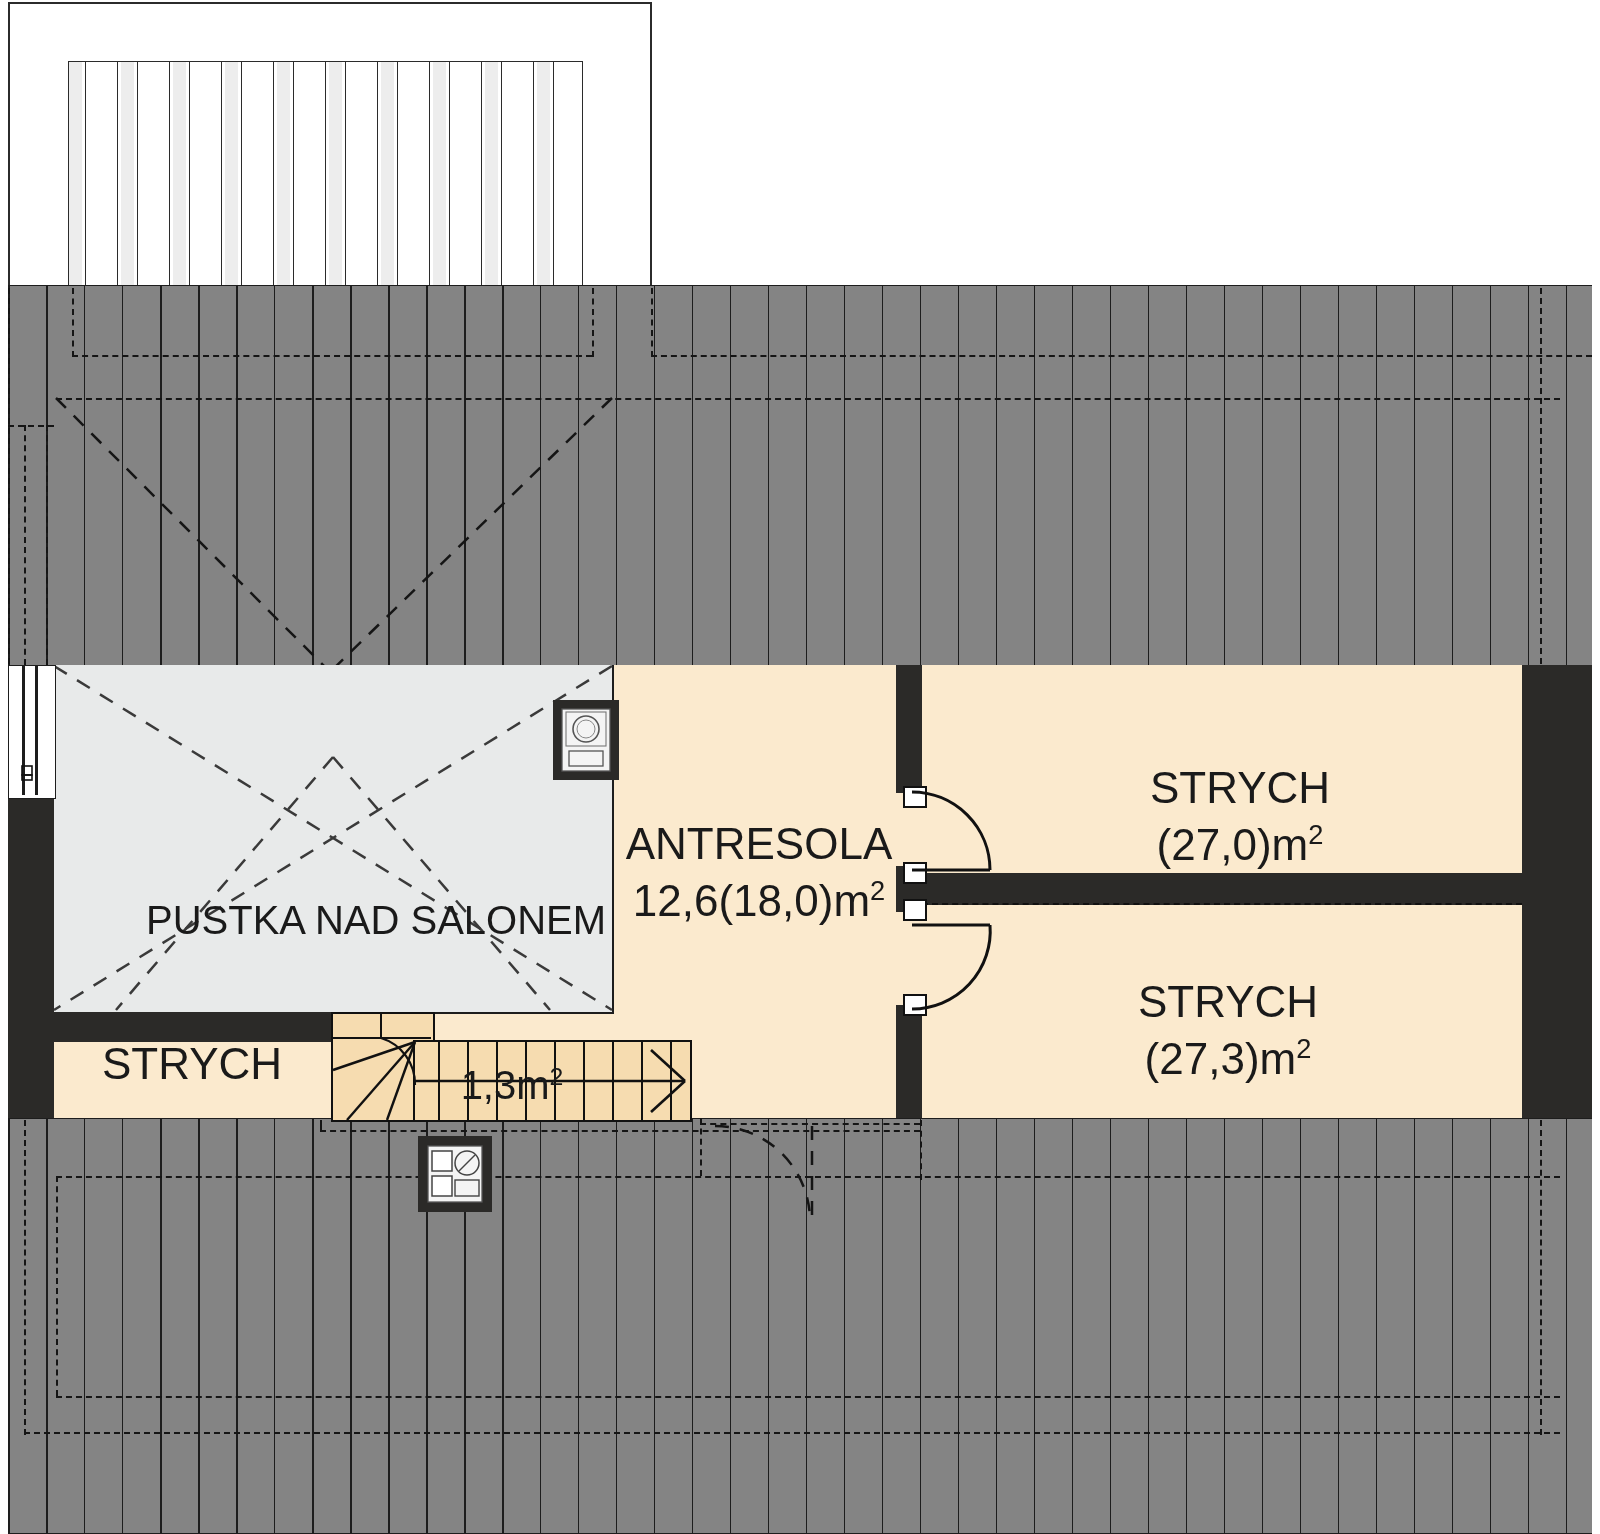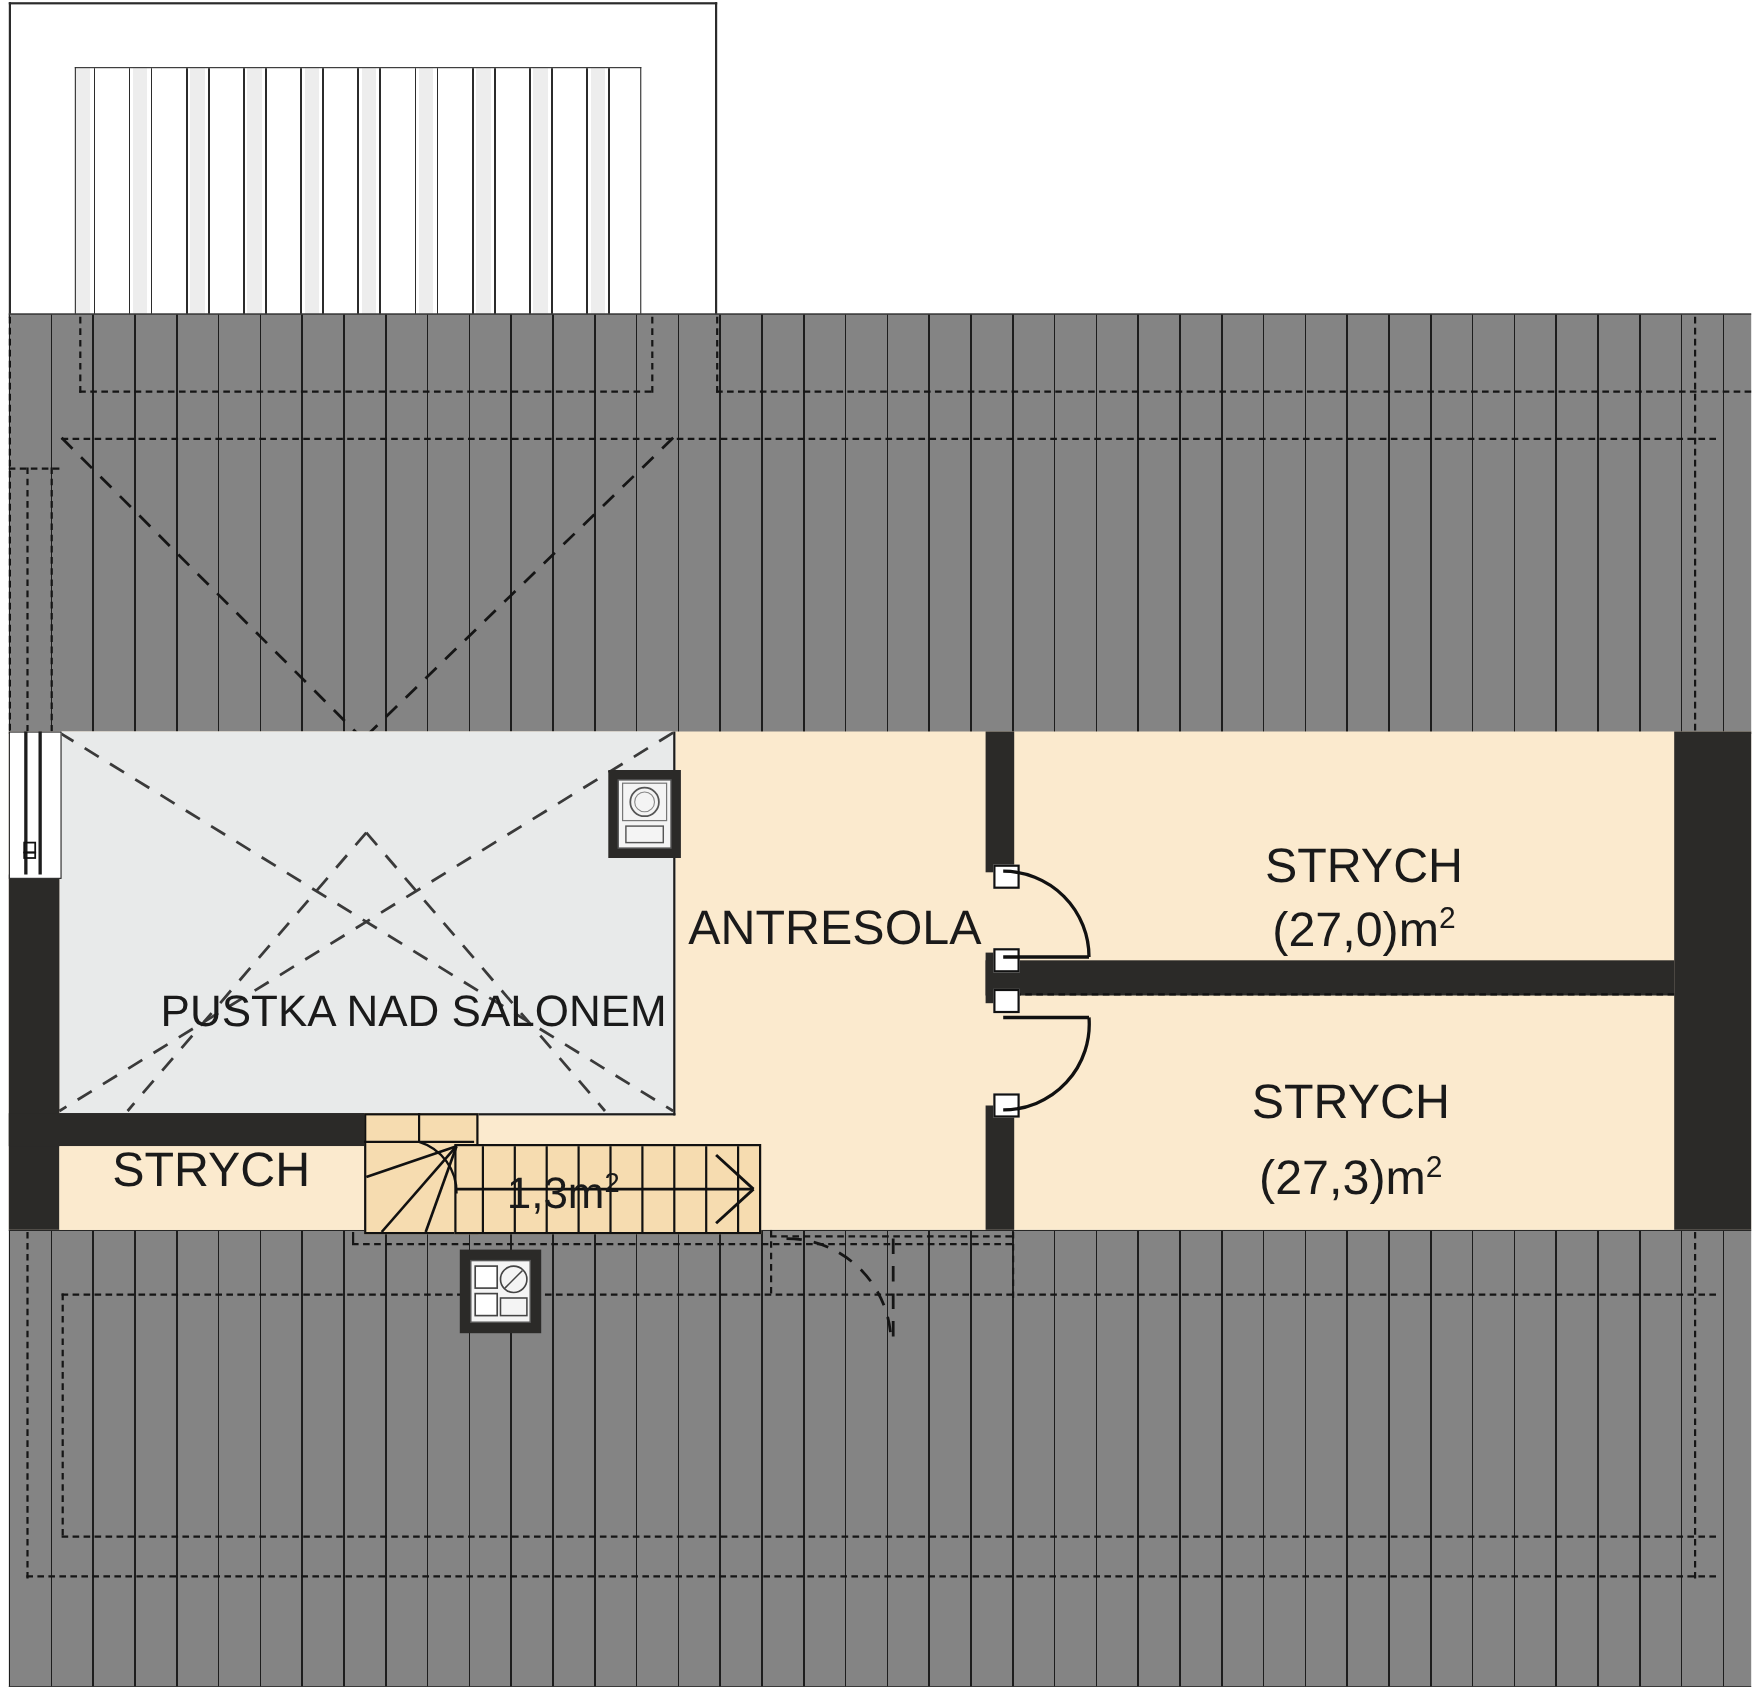--- a/index.html
+++ b/index.html
@@ -218,32 +218,35 @@
      <line x1="31" y1="25" x2="47" y2="9" stroke="#444" stroke-width="1.4"></line>
      <rect x="27" y="34" width="24" height="16" fill="none" stroke="#444" stroke-width="1.4"></rect>
   </svg>
 
   <div class="lbl t30" style="left:146px;top:897px;width:372px;">
     <span>PUSTKA NAD SALONEM</span>
   </div>
 
   <div class="lbl t34" style="left:618px;top:818px;width:282px;">
     <div>ANTRESOLA</div>
+    <div style="margin-top:5px;">
+      <span>12,6(18,0)m</span><span class="sup">2</span>
+    </div>
   </div>
 
   <div class="lbl t34" style="left:1090px;top:762px;width:300px;">
     <div>STRYCH</div>
     <div style="margin-top:5px;">
       <span>(27,0)m</span><span class="sup">2</span>
     </div>
   </div>
 
   <div class="lbl t34" style="left:1078px;top:976px;width:300px;">
     <div>STRYCH</div>
-    <div style="margin-top:17px;">
+    <div style="margin-top:5px;">
       <span>(27,3)m</span><span class="sup">2</span>
     </div>
   </div>
 
   <div class="lbl t34" style="left:44px;top:1038px;width:296px;">
     <div>STRYCH</div>
   </div>
 
   <div class="lbl t30" style="left:432px;top:1062px;width:160px;">
     <span>1,3m</span><span class="sup">2</span>

